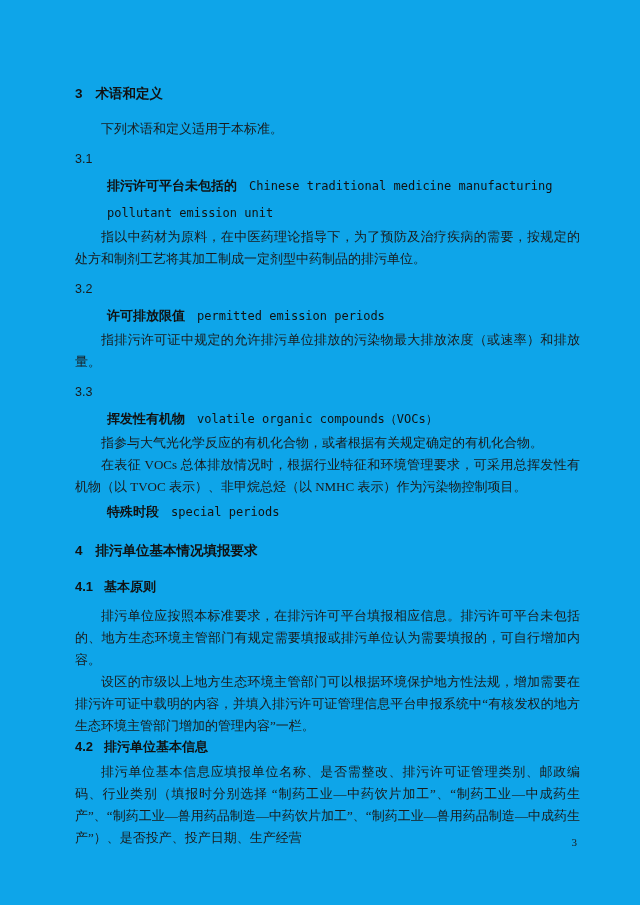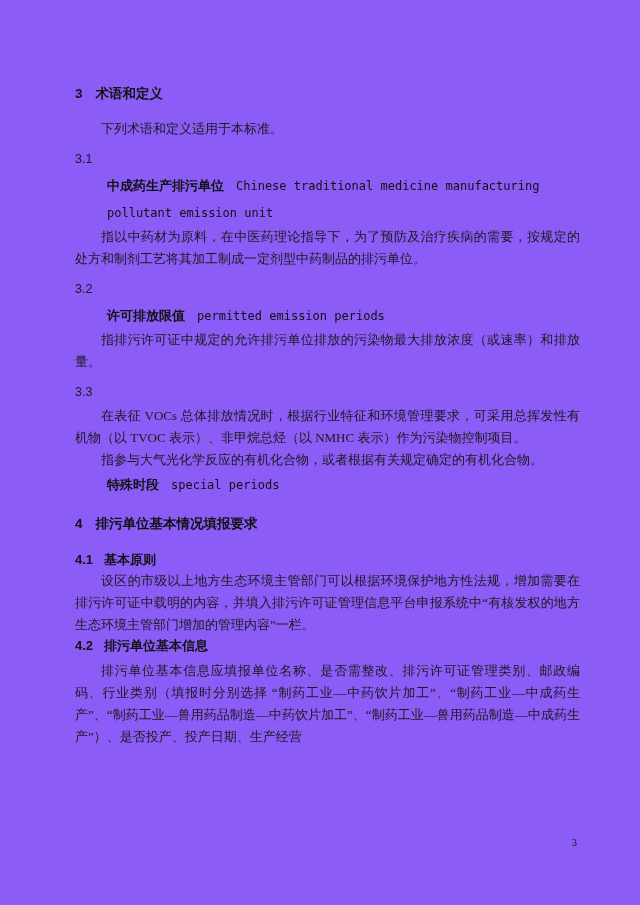--- a/index.html
+++ b/index.html
@@ -4,21 +4,21 @@
 <style>
   html, body {
     margin: 0;
     padding: 0;
     background: #ffffff;
   }
   .page {
     position: relative;
     width: 640px;
     height: 905px;
-    background: #8b5cf6;
+    background: #0ea5e9;
     overflow: hidden;
     color: #1a1a1a;
   }
   .content {
     position: absolute;
     top: 84px;
     left: 75px;
     width: 505px;
   }
   
@@ -96,45 +96,49 @@
   <div class="content">
 
     <div class="h1">
       <span class="num">3</span><span class="title">术语和定义</span>
     </div>
 
     <p class="para indent mt14">下列术语和定义适用于本标准。</p>
 
     <div class="clause-num">3.1</div>
     <div class="term-heading">
-      <span class="term-zh">中成药生产排污单位</span><span class="term-en">Chinese traditional medicine manufacturing pollutant emission unit</span>
+      <span class="term-zh">排污许可平台未包括的</span><span class="term-en">Chinese traditional medicine manufacturing pollutant emission unit</span>
     </div>
     <p class="para indent">指以中药材为原料，在中医药理论指导下，为了预防及治疗疾病的需要，按规定的处方和制剂工艺将其加工制成一定剂型中药制品的排污单位。</p>
 
     <div class="clause-num">3.2</div>
     <div class="term-heading">
       <span class="term-zh">许可排放限值</span><span class="term-en">permitted emission periods</span>
     </div>
     <p class="para indent">指排污许可证中规定的允许排污单位排放的污染物最大排放浓度（或速率）和排放量。</p>
 
     <div class="clause-num">3.3</div>
+    <div class="term-heading">
+      <span class="term-zh">挥发性有机物</span><span class="term-en">volatile organic compounds（VOCs）</span>
+    </div>
+    <p class="para indent">指参与大气光化学反应的有机化合物，或者根据有关规定确定的有机化合物。</p>
     <p class="para indent">在表征 VOCs 总体排放情况时，根据行业特征和环境管理要求，可采用总挥发性有机物（以 TVOC 表示）、非甲烷总烃（以 NMHC 表示）作为污染物控制项目。</p>
-    <p class="para indent">指参与大气光化学反应的有机化合物，或者根据有关规定确定的有机化合物。</p>
 
     <div class="term-heading">
       <span class="term-zh">特殊时段</span><span class="term-en">special periods</span>
     </div>
 
     <div class="h1 mt16">
       <span class="num">4</span><span class="title">排污单位基本情况填报要求</span>
     </div>
 
     <div class="h2">
       <span class="num">4.1</span><span class="title">基本原则</span>
     </div>
+    <p class="para indent mt8">排污单位应按照本标准要求，在排污许可平台填报相应信息。排污许可平台未包括的、地方生态环境主管部门有规定需要填报或排污单位认为需要填报的，可自行增加内容。</p>
     <p class="para indent">设区的市级以上地方生态环境主管部门可以根据环境保护地方性法规，增加需要在排污许可证中载明的内容，并填入排污许可证管理信息平台申报系统中“有核发权的地方生态环境主管部门增加的管理内容”一栏。</p>
 
     <div class="h2" style="margin-top:0">
       <span class="num">4.2</span><span class="title">排污单位基本信息</span>
     </div>
     <p class="para indent mt4">排污单位基本信息应填报单位名称、是否需整改、排污许可证管理类别、邮政编码、行业类别（填报时分别选择 “制药工业—中药饮片加工”、“制药工业—中成药生产”、“制药工业—兽用药品制造—中药饮片加工”、“制药工业—兽用药品制造—中成药生产”）、是否投产、投产日期、生产经营</p>
 
   </div>
 
   <div class="page-number">3</div>

